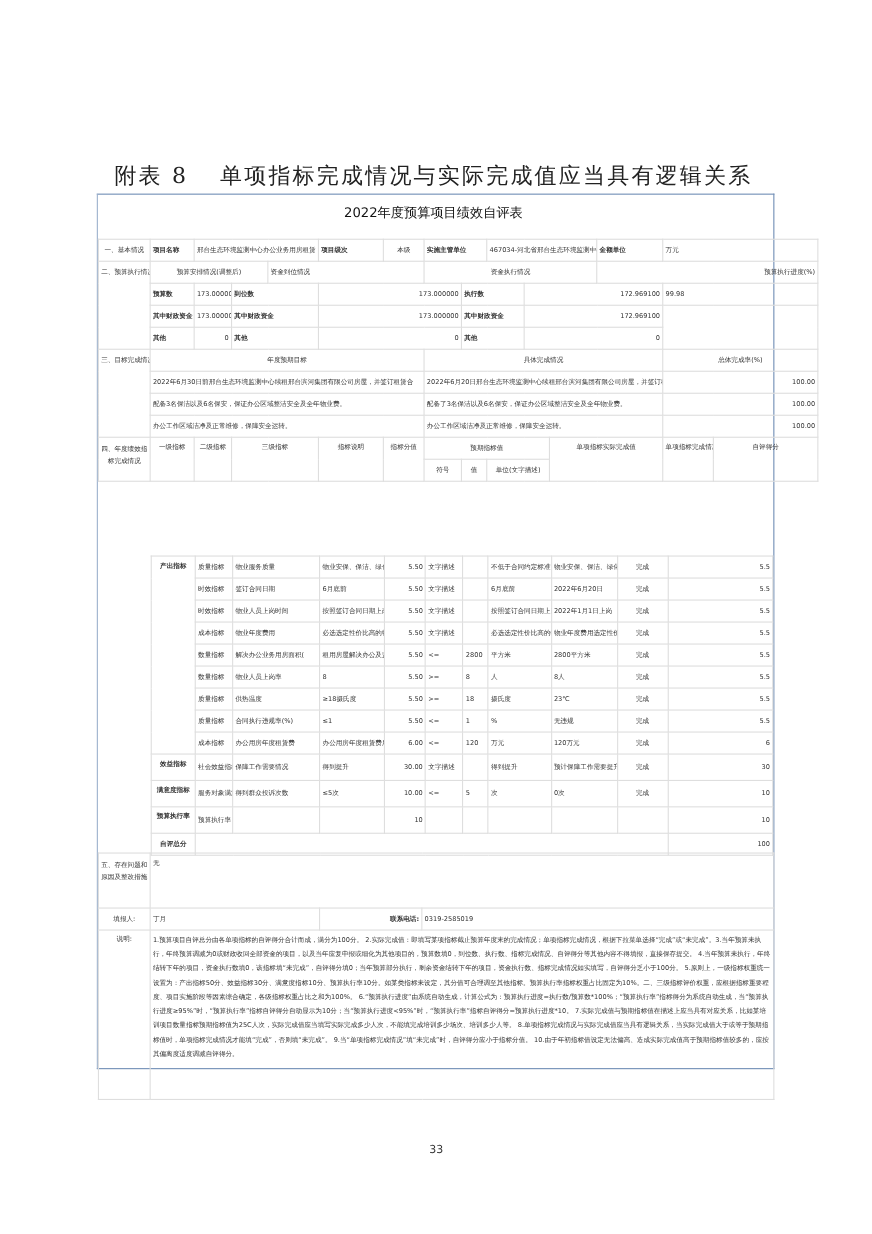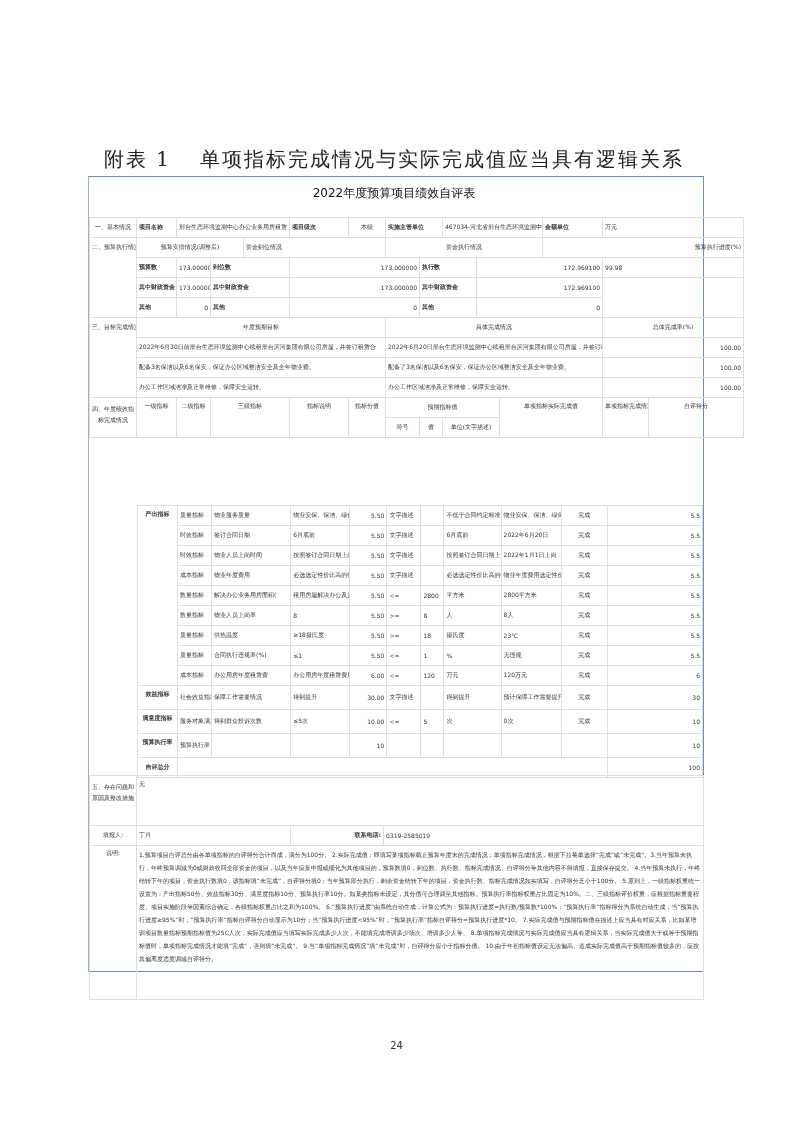--- a/index.html
+++ b/index.html
@@ -22,21 +22,21 @@
   .sec { vertical-align:top !important; padding-top:5px !important; text-align:center; }
   .notes { white-space:normal !important; line-height:13px; vertical-align:top !important;
            padding-top:2px !important; font-size:6px; }
   .page-num { position:absolute; left:0; right:0; top:1040px; text-align:center;
               font-size:10px; color:#333; }
 </style>
 </head>
 <body>
 
 <div class="doc-title">
-  <span class="lab">附表 1</span><span>单项指标完成情况与实际完成值应当具有逻辑关系</span>
+  <span class="lab">附表 8</span><span>单项指标完成情况与实际完成值应当具有逻辑关系</span>
 </div>
 
 <div class="frame">
   <div class="table-title">2022年度预算项目绩效自评表</div>
 
   <table class="g">
     <colgroup>
       <col style="width:47px">
         <col style="width:40px">
         <col style="width:34px">
@@ -334,13 +334,13 @@
       <td>0319-2585019</td>
     </tr>
     <tr>
       <td class="c" style="vertical-align:top;padding-top:3px;height:150px;">说明:</td>
       <td colspan="3" class="notes">1.预算项目自评总分由各单项指标的自评得分合计而成，满分为100分。        2.实际完成值：即填写某项指标截止预算年度末的完成情况；单项指标完成情况，根据下拉菜单选择“完成”或“未完成”。3.当年预算未执行，年终预算调减为0或财政收回全部资金的项目，以及当年应复申报或细化为其他项目的，预算数填0，到位数、执行数、指标完成情况、自评得分等其他内容不得填报，直接保存提交。 4.当年预算未执行，年终结转下年的项目，资金执行数填0，该指标填“未完成”，自评得分填0；当年预算部分执行，剩余资金结转下年的项目，资金执行数、指标完成情况如实填写，自评得分乏小于100分。 5.原则上，一级指标权重统一设置为：产出指标50分、效益指标30分、满意度指标10分、预算执行率10分。如某类指标未设定，其分值可合理调至其他指标。预算执行率指标权重占比固定为10%。二、三级指标评价权重，应根据指标重要程度、项目实施阶段等因素综合确定，各级指标权重占比之和为100%。 6.“预算执行进度”由系统自动生成，计算公式为：预算执行进度=执行数/预算数*100%；“预算执行率”指标得分为系统自动生成，当“预算执行进度≥95%”时，“预算执行率”指标自评得分自动显示为10分；当“预算执行进度&lt;95%”时，“预算执行率”指标自评得分=预算执行进度*10。 7.实际完成值与预期指标值在描述上应当具有对应关系，比如某培训项目数量指标预期指标值为25C人次，实际完成值应当填写实际完成多少人次，不能填完成培训多少场次、培训多少人等。 8.单项指标完成情况与实际完成值应当具有逻辑关系，当实际完成值大于或等于预期指标值时，单项指标完成情况才能填“完成”，否则填“未完成”。 9.当“单项指标完成情况”填“未完成”时，自评得分应小于指标分值。        10.由于年初指标值设定无法偏高、造成实际完成值高于预期指标值较多的，应按其偏离度适度调减自评得分。</td>
     </tr>
   </tbody>
     </table>
 </div>
 
-<div class="page-num">24</div>
+<div class="page-num">33</div>
 
 </body></html>

